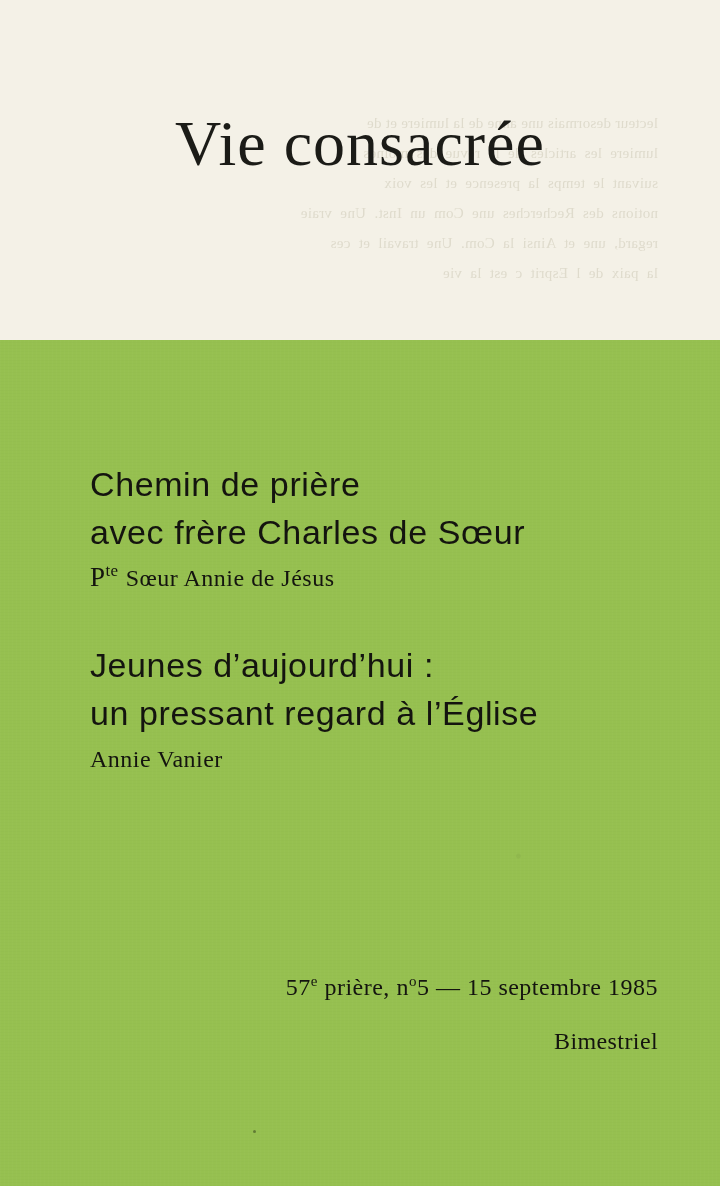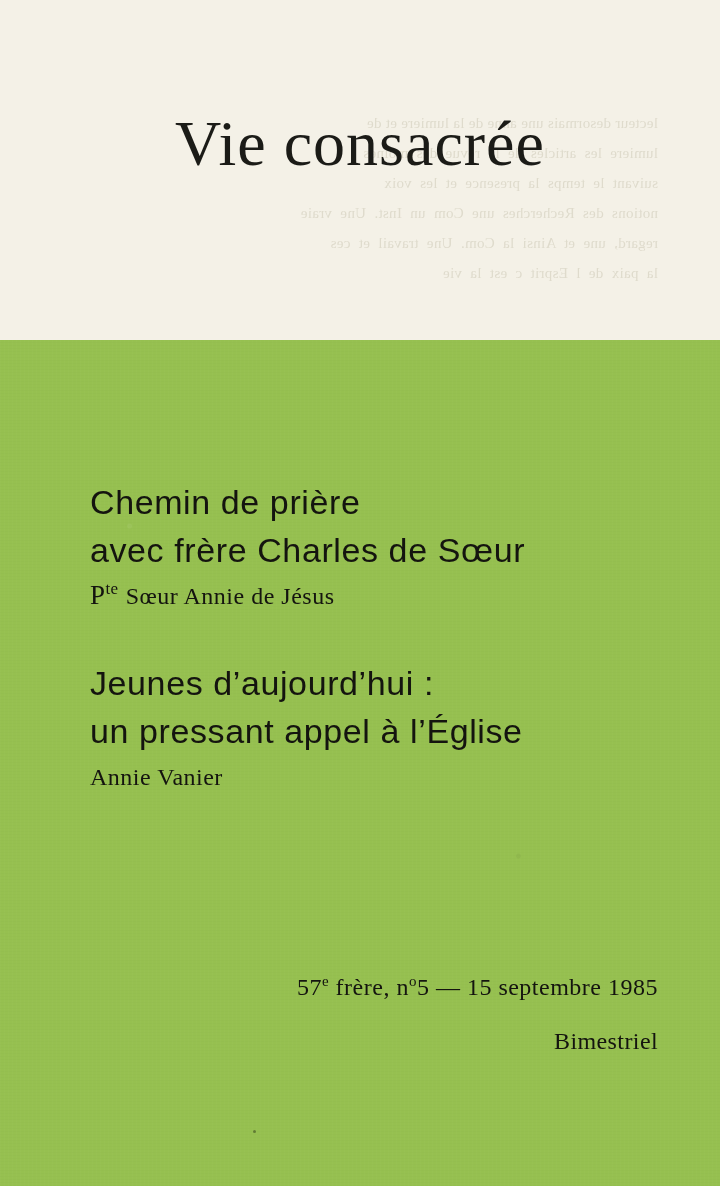--- a/index.html
+++ b/index.html
@@ -75,21 +75,21 @@
     inset: 0;
     background:
       repeating-linear-gradient(0deg, rgba(0,0,0,0.012) 0 1px, transparent 1px 3px),
       repeating-linear-gradient(90deg, rgba(255,255,255,0.015) 0 1px, transparent 1px 4px);
     pointer-events: none;
   }
 
   .articles {
     position: absolute;
     left: 90px;
-    top: 138px;
+    top: 120px;
     width: 560px;
     color: #14140f;
   }
   .article {
     margin-bottom: 44px;
   }
   .art-line {
     font-family: "Liberation Sans", sans-serif;
     font-size: 34px;
     line-height: 48px;
@@ -171,27 +171,27 @@
     <div class="articles">
 
       <div class="article">
         <div class="art-line">Chemin  de  prière</div>
         <div class="art-line">avec  frère  Charles  de  Sœur</div>
         <div class="art-author"><span>P</span><span class="sup">te</span> <span class="smallcaps">Sœur  Annie  de  Jésus</span></div>
       </div>
 
       <div class="article">
         <div class="art-line">Jeunes  d’aujourd’hui :</div>
-        <div class="art-line">un  pressant  appel  à  l’Église</div>
+        <div class="art-line">un  pressant  regard  à  l’Église</div>
         <div class="art-author"><span class="smallcaps">Annie  Vanier</span></div>
       </div>
 
     </div>
 
     <div class="issue-block">
-      <div class="issue-line"><span>57</span><span class="sup">e</span> <span>frère,</span> <span>n</span><span class="sup">o</span><span>5</span> <span>—</span> <span>15 septembre 1985</span></div>
+      <div class="issue-line"><span>57</span><span class="sup">e</span> <span>prière,</span> <span>n</span><span class="sup">o</span><span>5</span> <span>—</span> <span>15 septembre 1985</span></div>
       <div class="frequency">Bimestriel</div>
     </div>
 
     <div class="speck" style="left:253px; top:790px;"></div>
   </div>
 
 </div>
 
 </body></html>

